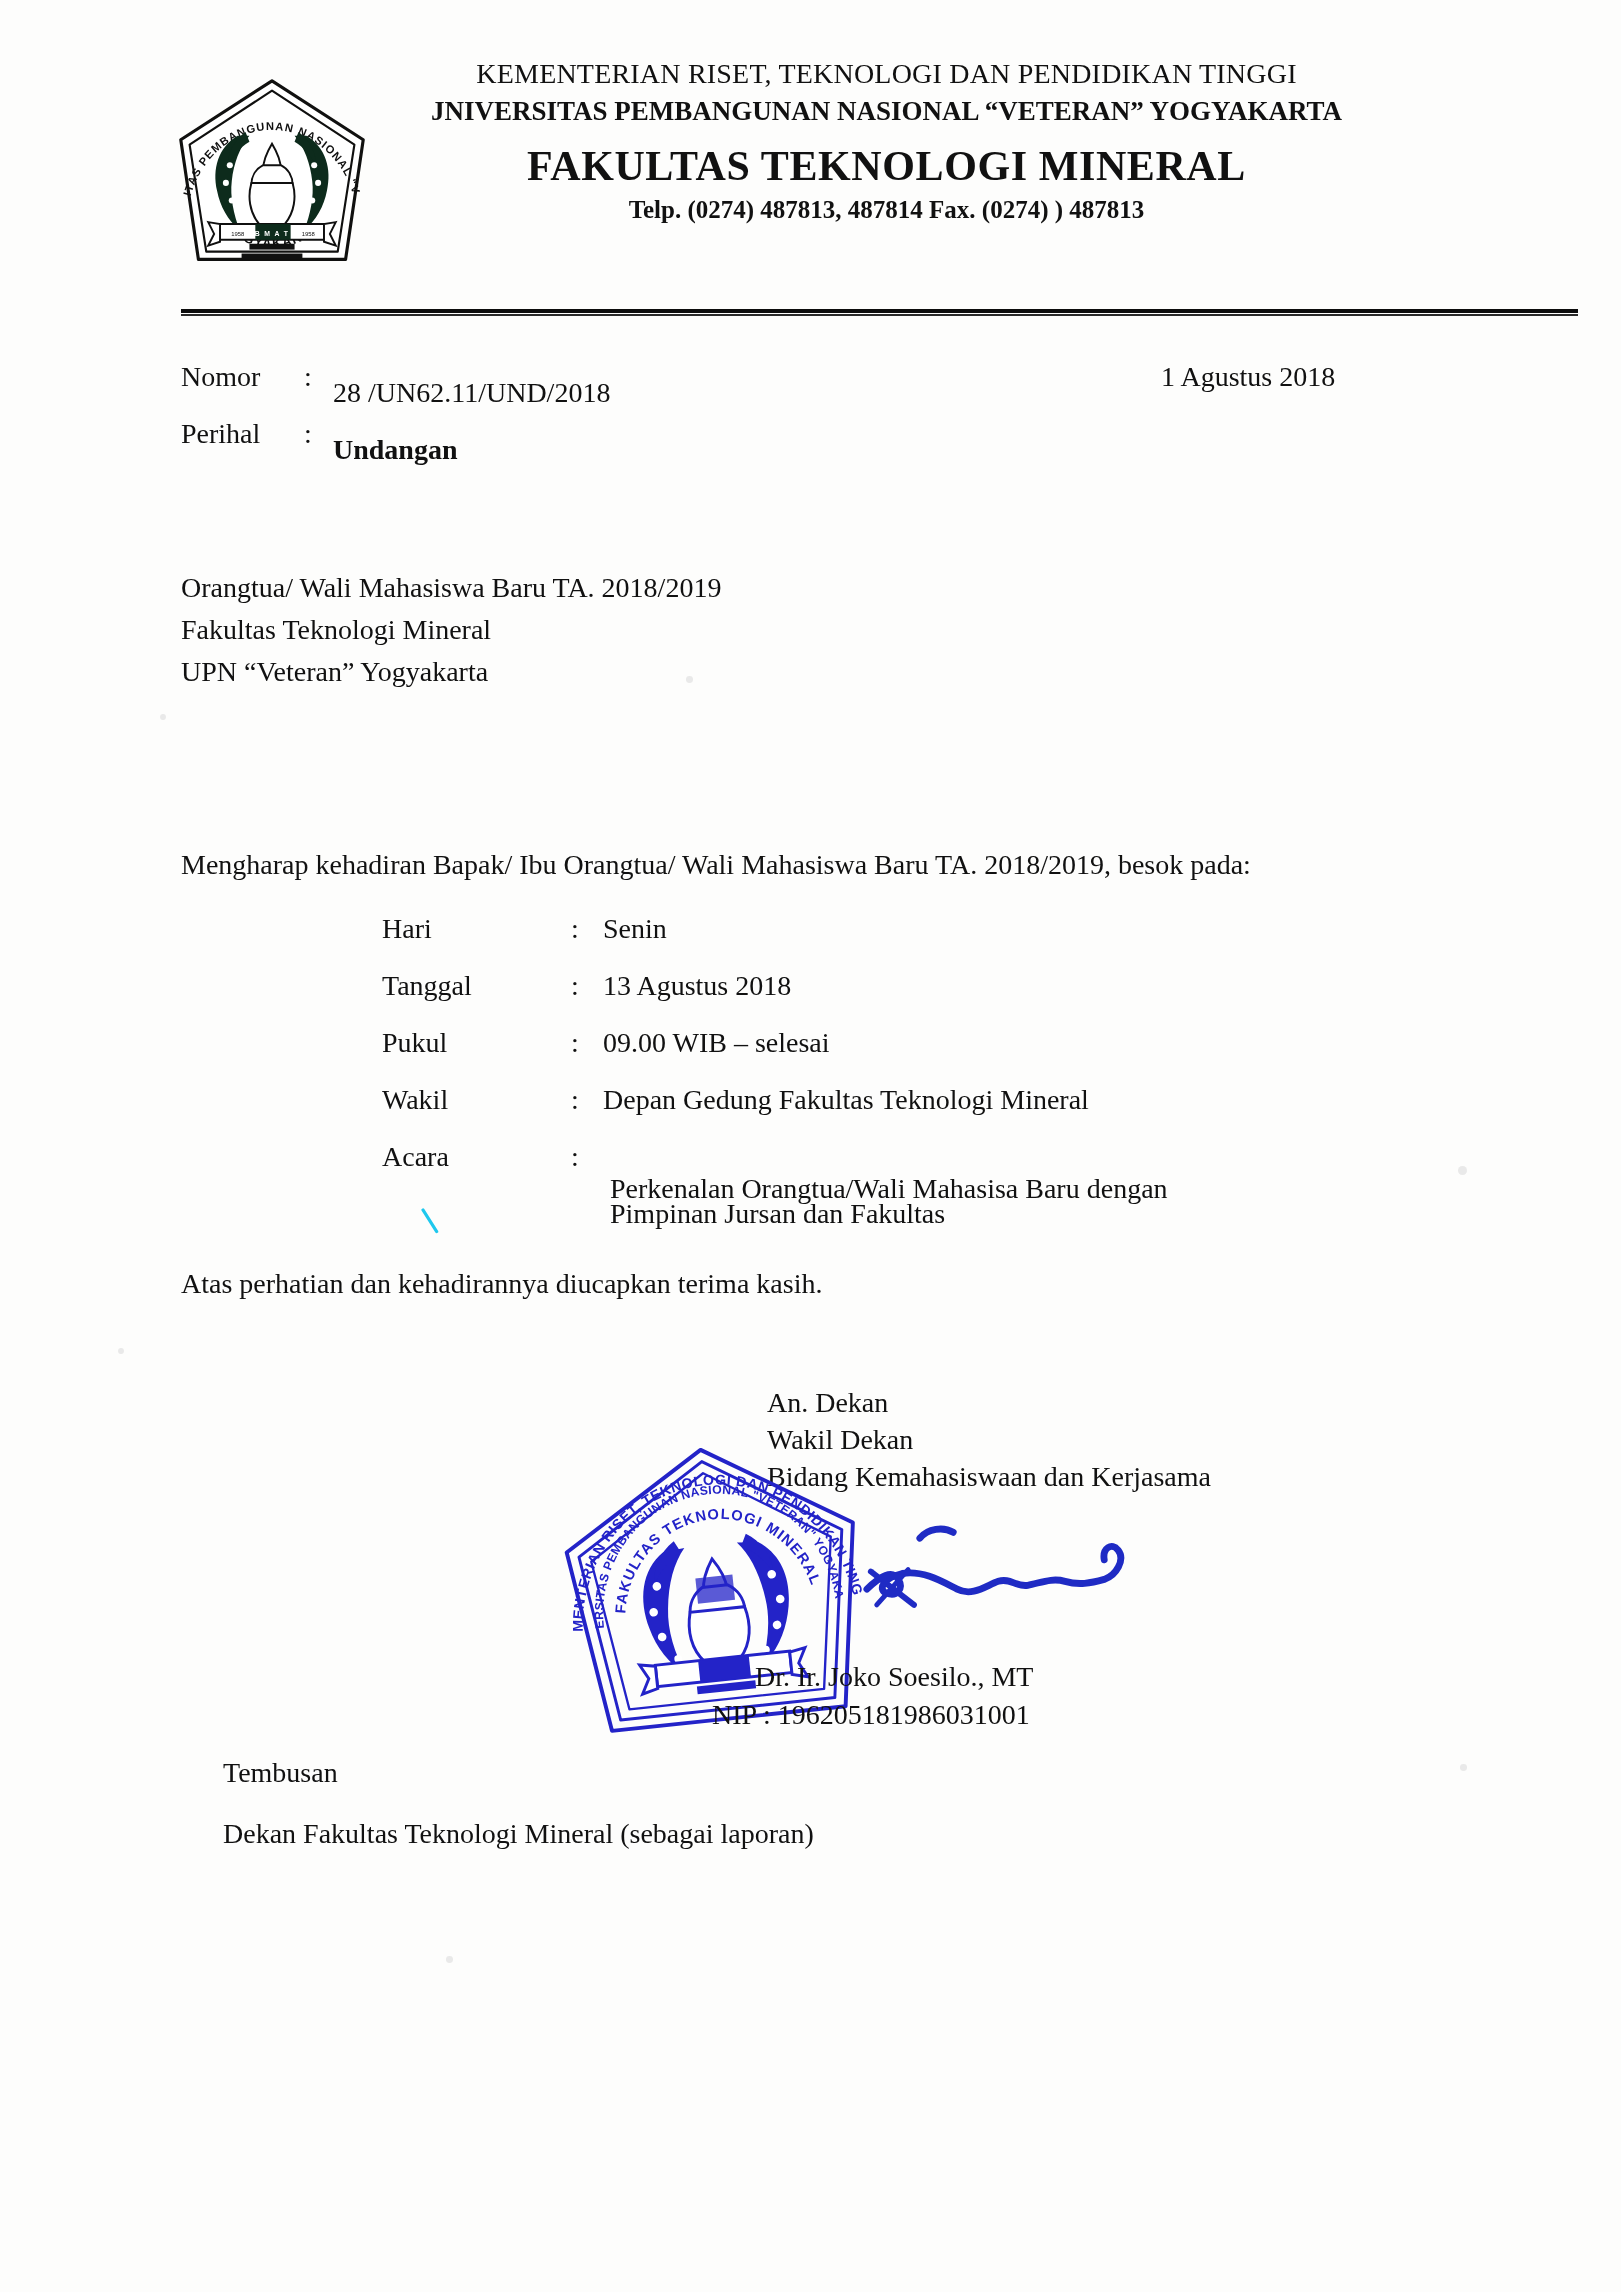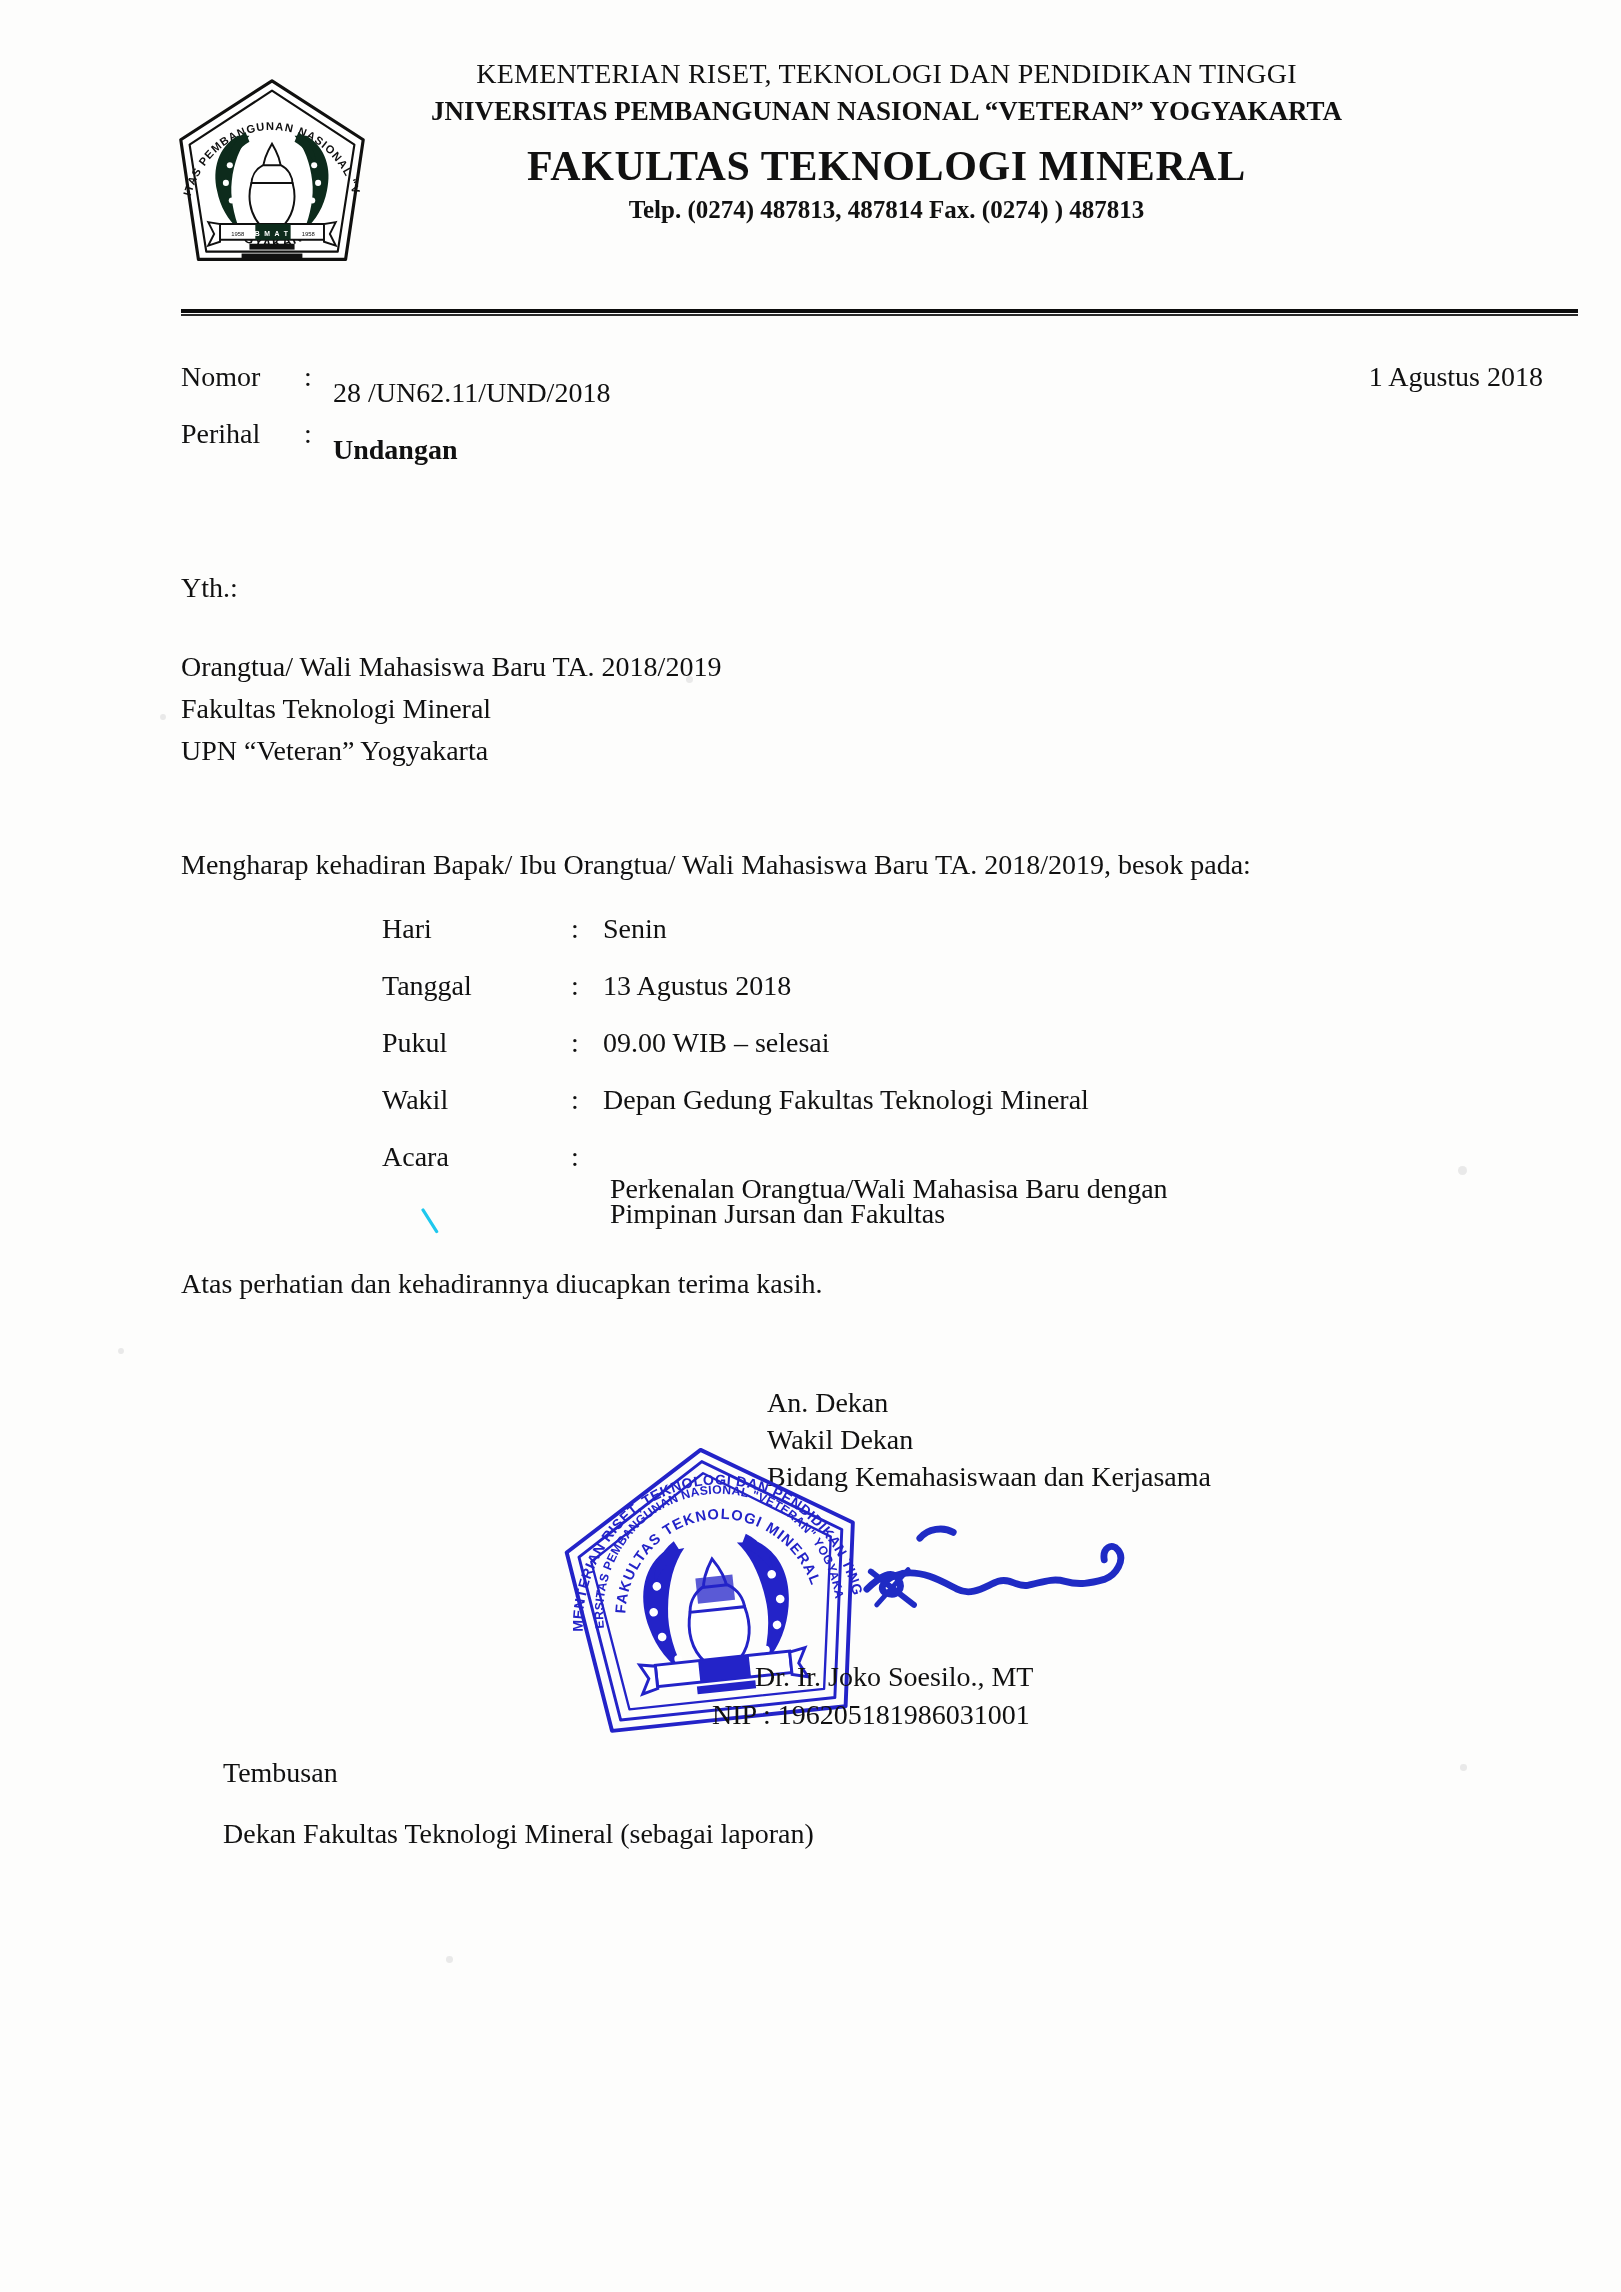--- a/index.html
+++ b/index.html
@@ -102,21 +102,21 @@
   .meta { position: absolute; left: 181px; top: 361px; width: 1245px; }
   .meta-row { position: relative; height: 57px; font-size: 28px; }
   .meta-label { position: absolute; left: 0; top: 0; width: 118px; }
   .meta-colon { position: absolute; left: 123px; top: 0; }
   .meta-value { position: absolute; left: 152px; top: 16px; white-space: nowrap; }
   .meta-value.bold { font-weight: bold; }
   .letter-date {
     position: absolute;
     left: 980px; top: 0;
     width: 382px;
-    text-align: right;
+    text-align: left;
     font-size: 28px;
     white-space: nowrap;
   }
 
   
   .addressee {
     position: absolute;
     left: 181px; top: 567px;
     font-size: 28px;
     line-height: 1.5;
@@ -289,21 +289,20 @@
       <span class="letter-date">1 Agustus 2018</span>
     </div>
     <div class="meta-row">
       <span class="meta-label">Perihal</span>
       <span class="meta-colon">:</span>
       <span class="meta-value bold">Undangan</span>
     </div>
   </div>
 
   <div class="addressee">
-    <div class="yth line">Yth.:</div>
     <div class="line">Orangtua/ Wali Mahasiswa Baru TA. 2018/2019</div>
     <div class="line">Fakultas Teknologi Mineral</div>
     <div class="line">UPN “Veteran” Yogyakarta</div>
   </div>
 
   <div class="intro">Mengharap kehadiran Bapak/ Ibu Orangtua/ Wali Mahasiswa Baru TA. 2018/2019, besok pada:</div>
 
   <div class="details">
     <div class="det-row">
       <span class="det-label">Hari</span>

